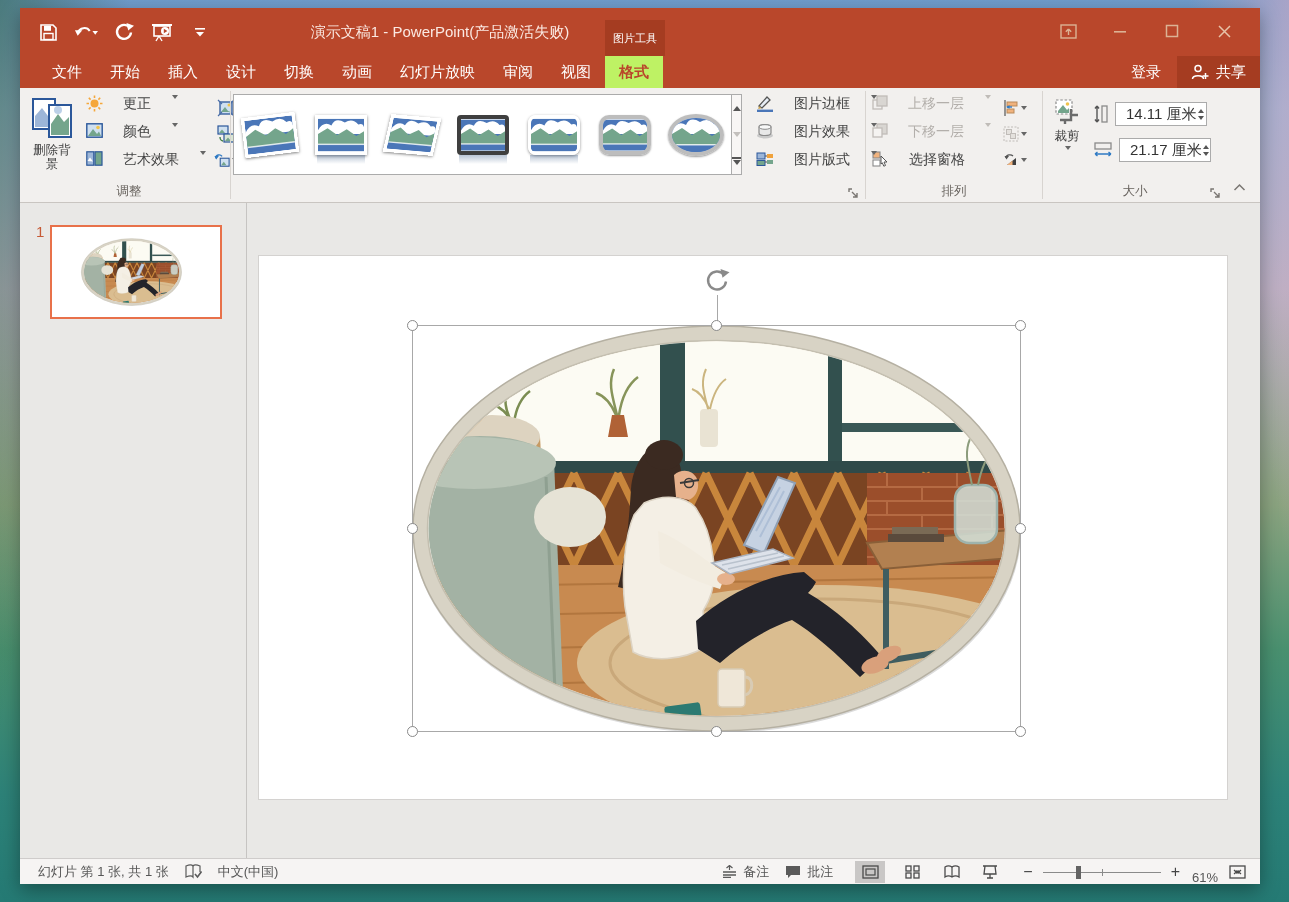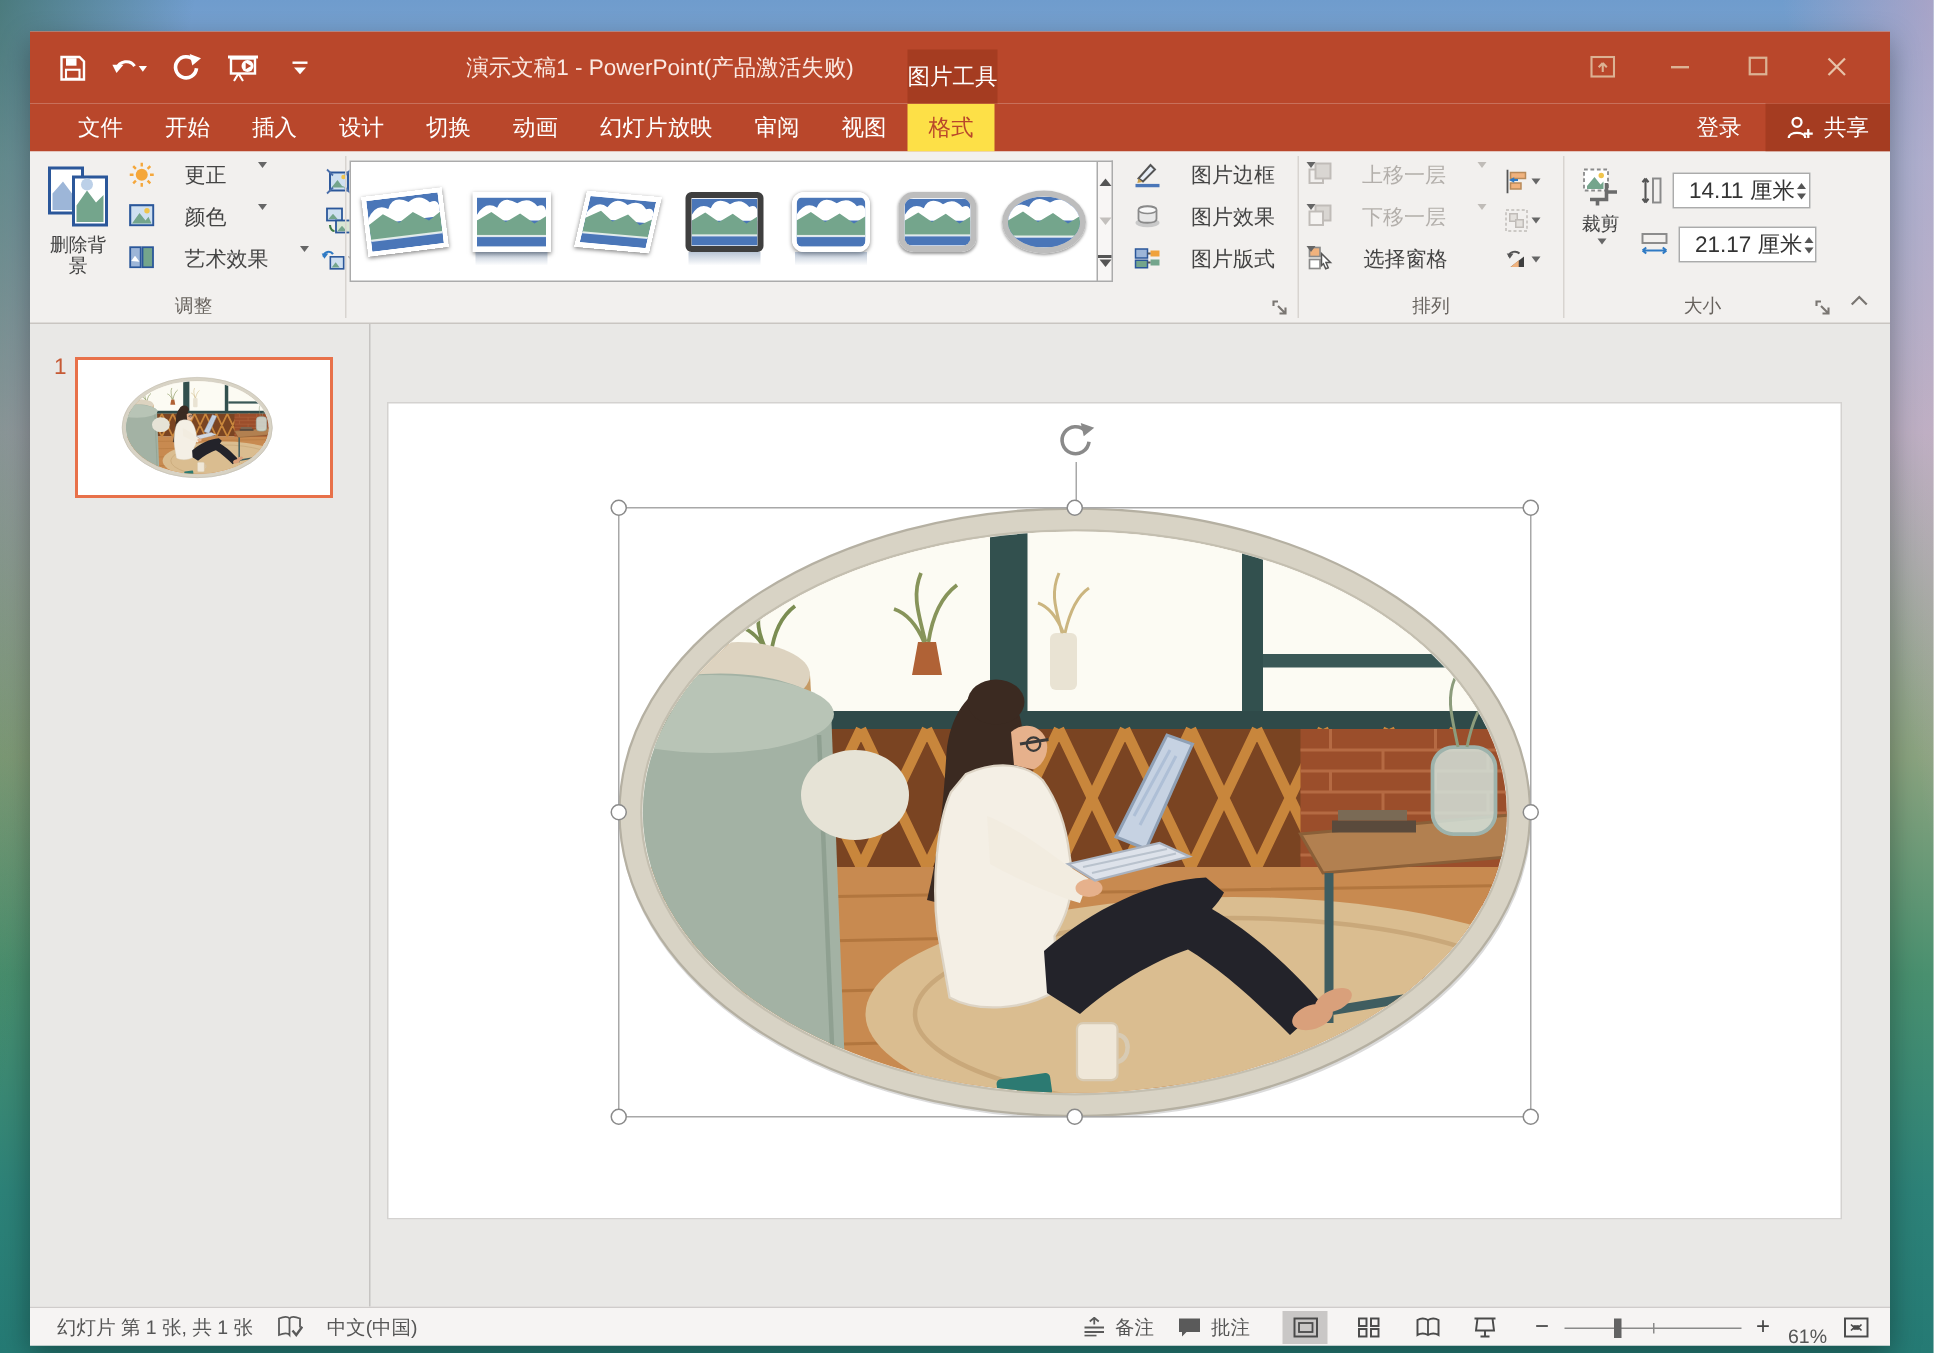--- a/index.html
+++ b/index.html
@@ -4,39 +4,39 @@
 <style>
   * { margin:0; padding:0; box-sizing:border-box; }
   html,body { width:1289px; height:902px; overflow:hidden;
     font-family:"Liberation Sans","DejaVu Sans",sans-serif; }
   body { position:relative;
     background:
       linear-gradient(100deg, rgba(45,95,60,.55) 0%, rgba(0,0,0,0) 9%),
       linear-gradient(260deg, rgba(215,170,195,.55) 0%, rgba(0,0,0,0) 7%),
       linear-gradient(180deg,#6f9ccd 0%,#93b0d3 12%,#b7b0c3 32%,#8aa37f 56%,#49906f 72%,#2d8278 88%,#257a74 100%);
   }
-  .window { position:absolute; left:20px; top:21px; width:1240px; height:876px;
+  .window { position:absolute; left:20px; top:8px; width:1240px; height:876px;
     background:#f2f0ee; display:flex; flex-direction:column;
     box-shadow:0 6px 18px rgba(0,0,0,.35); }
 
   
   .titlebar { position:relative; height:48px; background:#b9472b; flex:0 0 auto; color:#fff; }
   .qat { position:absolute; left:16px; top:12px; display:flex; align-items:center; gap:14px; }
   .qat .qbtn { width:24px; height:24px; display:flex; align-items:center; justify-content:center; cursor:default; }
   .title-text { position:absolute; left:240px; top:0; width:360px; height:48px;
     display:flex; align-items:center; justify-content:center; font-size:15px; color:#fbe9e2; white-space:nowrap; }
   .ctx-header { position:absolute; left:585px; top:12px; width:60px; height:36px;
-    background:#a53c21; color:#fff; font-size:15px; display:flex; align-items:center; justify-content:center; }
+    background:#a53c21; color:#fff; font-size:11px; display:flex; align-items:center; justify-content:center; }
   .win-controls { position:absolute; right:10px; top:6px; display:flex; }
   .win-controls .wbtn { width:52px; height:34px; display:flex; align-items:center; justify-content:center; }
 
   
   .tabrow { height:32px; background:#b9472b; display:flex; align-items:stretch; flex:0 0 auto; padding-left:18px; color:#fff; }
   .tab { padding:0 14px; font-size:15px; display:flex; align-items:center; cursor:default; white-space:nowrap; }
-  .tab.active { background:#fde047; color:#b9472b; }
+  .tab.active { background:#bef264; color:#b9472b;font-weight:bold; }
   .tellme { display:flex; align-items:center; gap:8px; margin-left:20px; font-size:15px; color:rgba(255,255,255,.95); }
   .tabrow .spacer { flex:1; }
   .signin { display:flex; align-items:center; padding:0 16px; font-size:15px; }
   .share { display:flex; align-items:center; gap:7px; padding:0 14px; background:#a53c21; font-size:15px; }
 
   
   .ribbon { position:relative; height:115px; background:#f2f0ee; border-bottom:1px solid #c9c5c1;
     display:flex; align-items:stretch; flex:0 0 auto; padding-left:10px; }
   .rgroup { display:flex; flex-direction:column; padding-top:5px; }
   .rgroup .gcontent { flex:1; display:flex; align-items:flex-start; }

